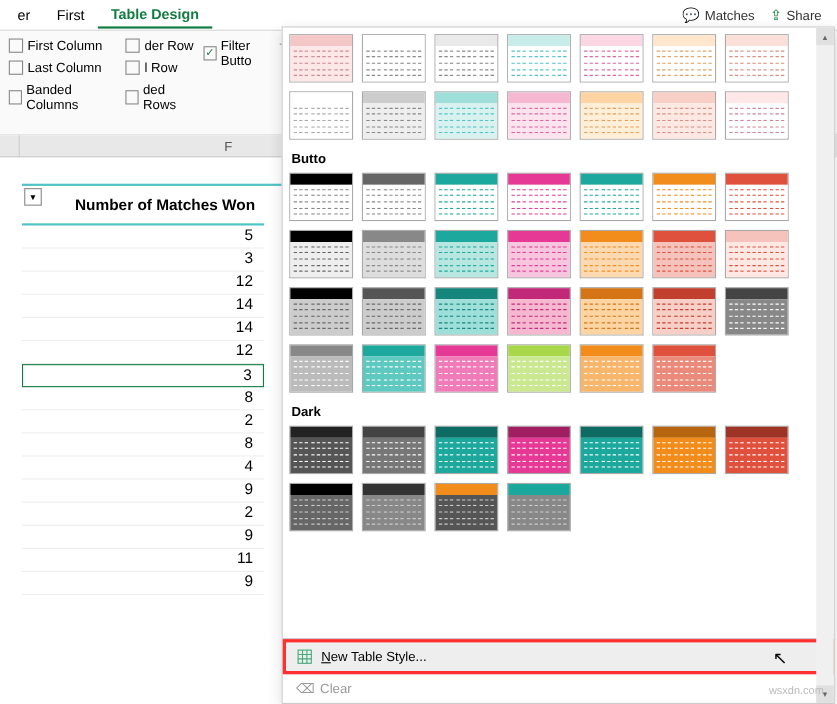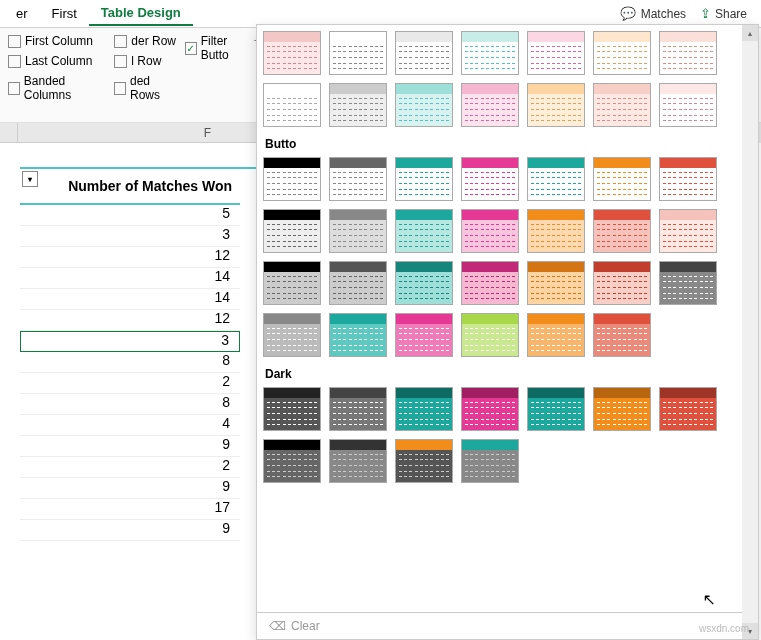--- a/index.html
+++ b/index.html
@@ -138,21 +138,21 @@
       <div class="cell-row">14</div>
       <div class="cell-row">12</div>
       <div class="cell-row selected">3</div>
       <div class="cell-row">8</div>
       <div class="cell-row">2</div>
       <div class="cell-row">8</div>
       <div class="cell-row">4</div>
       <div class="cell-row">9</div>
       <div class="cell-row">2</div>
       <div class="cell-row">9</div>
-      <div class="cell-row">17</div>
+      <div class="cell-row">11</div>
       <div class="cell-row">9</div>
     </div>
 </div>
 
 <div class="style-panel">
   <div class="style-scroll">
     <div class="style-grid" id="grid-light">
         <div class="style-swatch">
           <div class="sw-header" style="background:#f4c7c7"></div>
           <div class="sw-body" style="background:#fde7e7">
@@ -2239,20 +2239,32 @@
             </div>
           </div>
         </div>
       </div>
   </div>
   <div class="scrollbar-track">
     <div class="scrollbar-btn">▴</div>
     <div class="scrollbar-btn down">▾</div>
   </div>
   <div class="panel-footer">
+    <div class="footer-item highlight">
+      <span class="footer-icon">
+        <svg viewBox="0 0 14 14">
+            <rect x="1" y="1" width="12" height="12" fill="none" stroke="#4a7" stroke-width="1"></rect>
+            <line x1="1" y1="5" x2="13" y2="5" stroke="#4a7"></line>
+            <line x1="1" y1="9" x2="13" y2="9" stroke="#4a7"></line>
+            <line x1="5" y1="1" x2="5" y2="13" stroke="#4a7"></line>
+            <line x1="9" y1="1" x2="9" y2="13" stroke="#4a7"></line>
+          </svg>
+      </span>
+      <span><u>N</u>ew Table Style...</span>
+    </div>
     <div class="footer-item disabled">
       <span class="footer-icon">⌫</span>
       <span>Clear</span>
     </div>
   </div>
   <div class="cursor-arrow">↖</div>
 </div>
 
 <div class="watermark">wsxdn.com</div>
 

